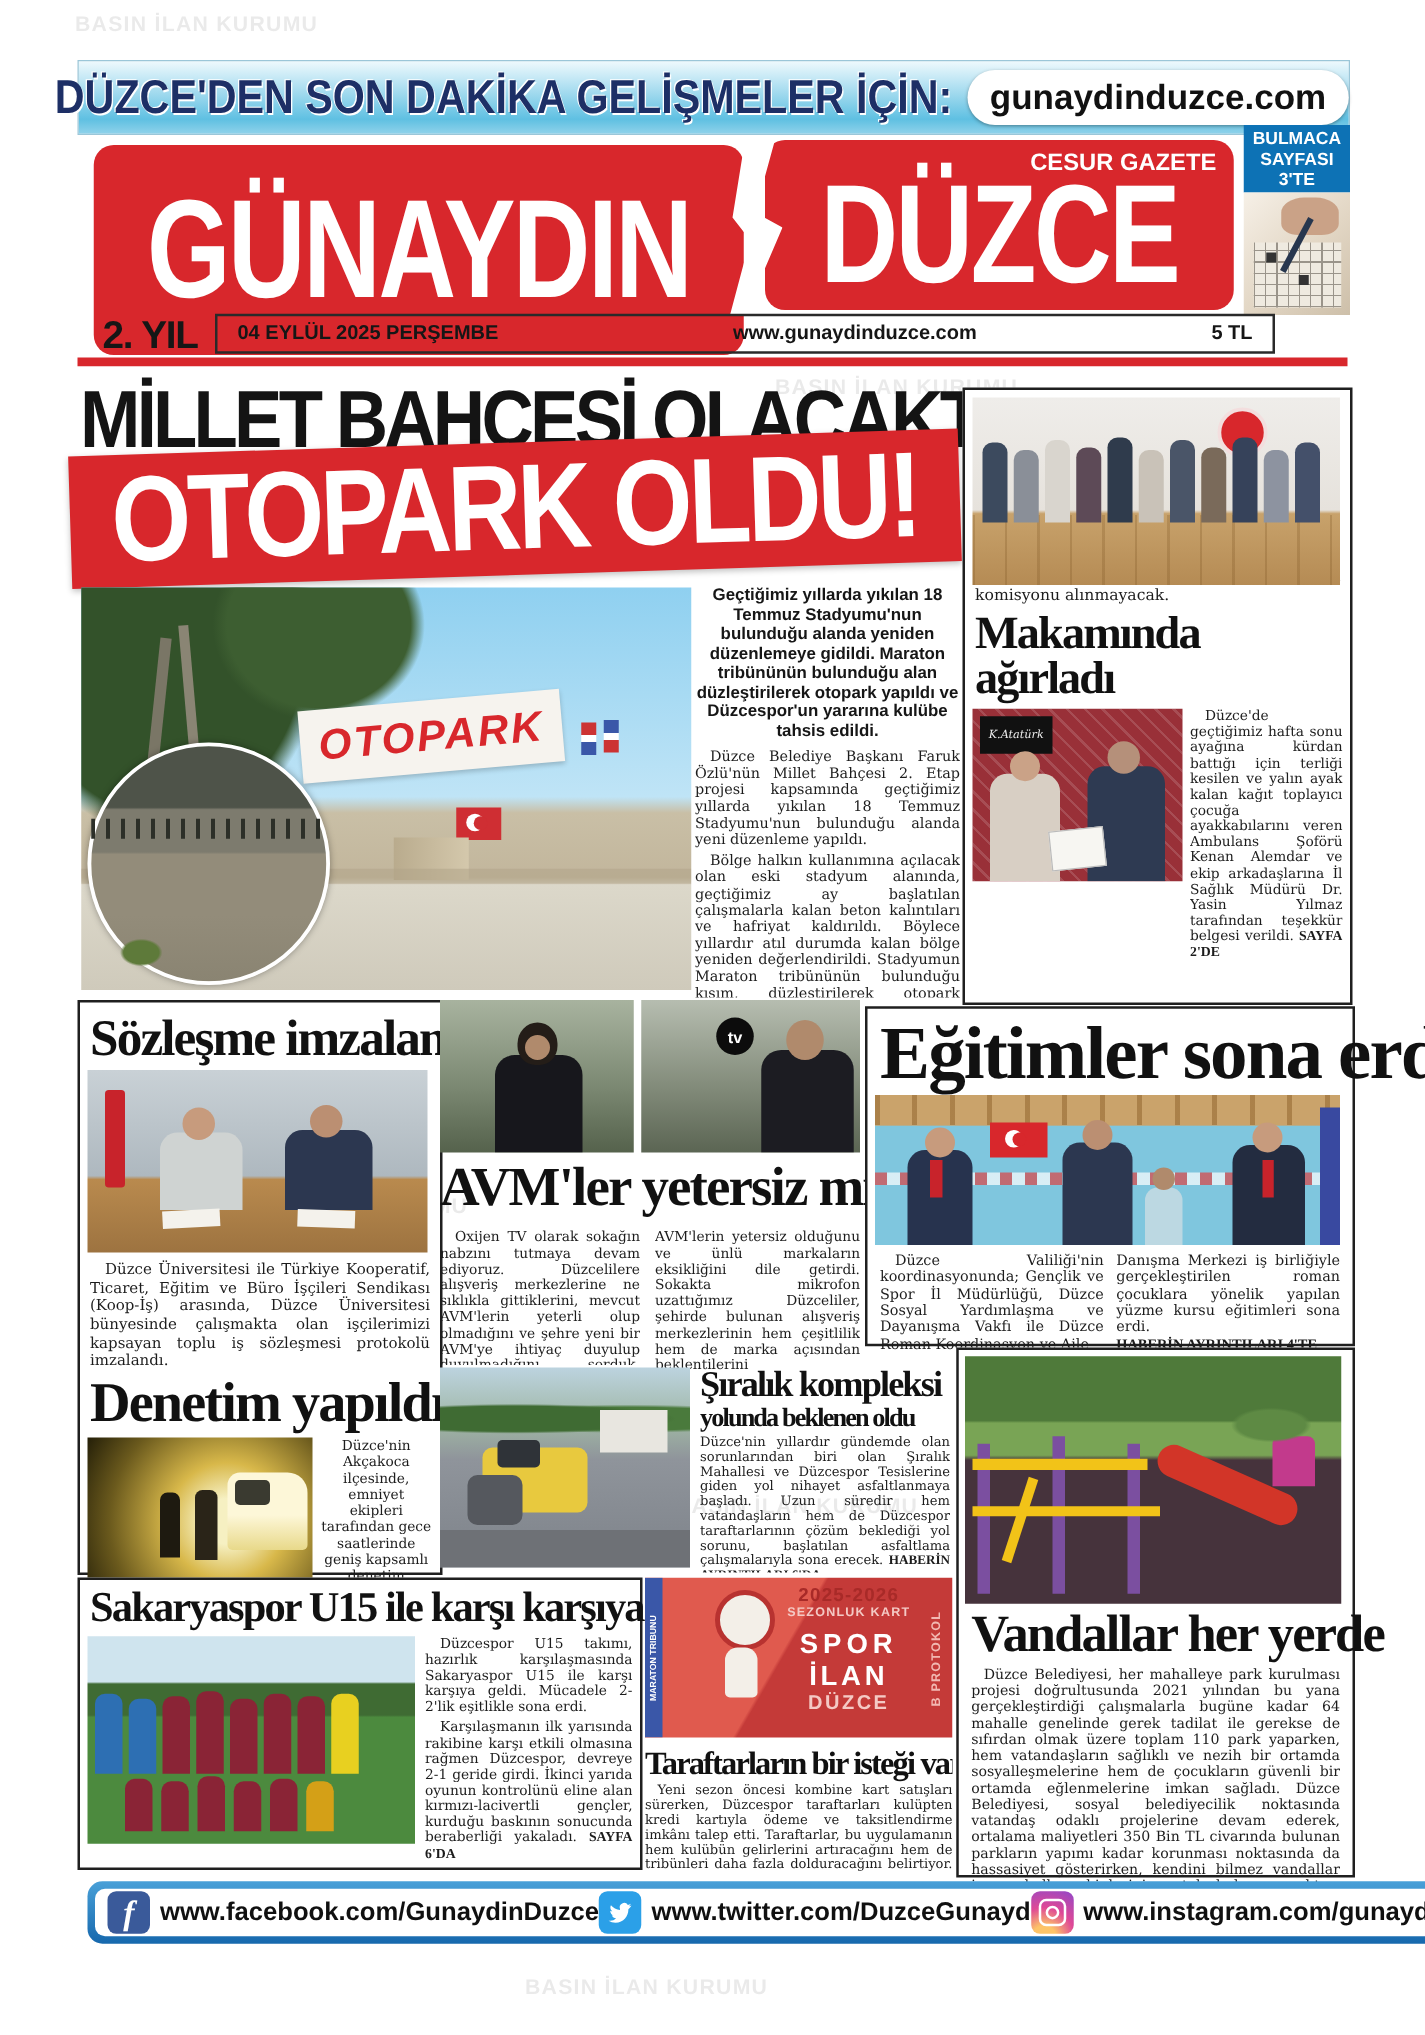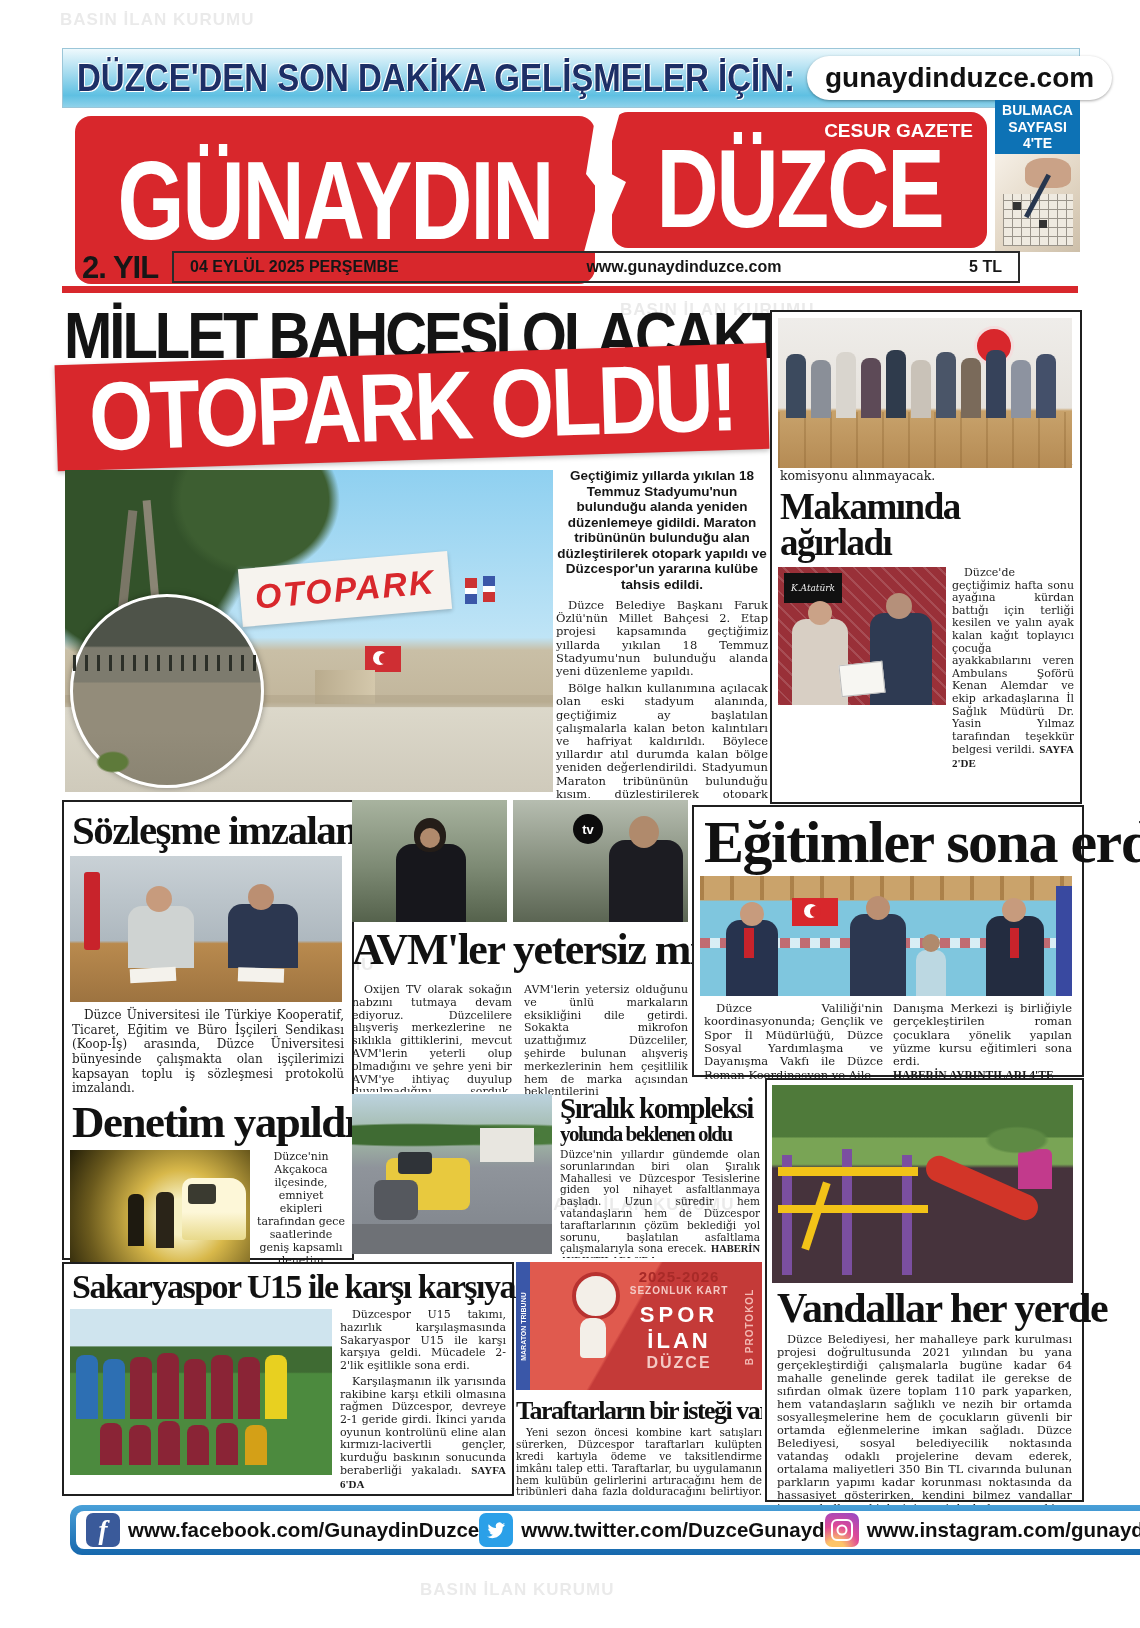--- a/index.html
+++ b/index.html
@@ -5,21 +5,21 @@
   html,body{margin:0;padding:0;background:#fff;}
   .page{position:relative;width:1140px;height:1628px;background:#fff;overflow:hidden;
         font-family:"Liberation Sans",sans-serif;color:#161616;}
   .abs{position:absolute;}
   .ph{position:absolute;overflow:hidden;}
   .wm{position:absolute;color:rgba(90,90,90,.13);font-weight:bold;font-size:17px;letter-spacing:1px;pointer-events:none;white-space:nowrap;}
 
   
   .topbar{left:62px;top:48px;width:1016px;height:58px;display:flex;align-items:center;
           background:linear-gradient(180deg,#eef9fd 0%,#9fd9ee 45%,#5fc0e2 80%,#8fd2ea 100%);
-          border:1px solid #9bc6d8;}
+          border:1px solid #9bc6d8;justify-content:flex-end;}
   .topbar-text{font-weight:bold;font-size:33px;color:#1d2f66;letter-spacing:0px;margin-left:14px;
                text-shadow:1px 1px 0 #fff,-1px -1px 0 #fff;white-space:nowrap;transform:scaleY(1.15);}
   .site-pill{margin-left:12px;background:#fff;border-radius:26px;padding:6px 18px;font-weight:bold;
              font-size:28px;color:#111;box-shadow:0 1px 3px rgba(0,0,0,.35);white-space:nowrap;}
 
   
   .mast-red{background:#d8272c;border-radius:16px;display:flex;align-items:center;justify-content:center;}
   .mast-txt{color:#fff;font-weight:bold;letter-spacing:-2px;display:inline-block;transform:scaleY(1.3);}
   .cesur{position:absolute;top:8px;right:14px;color:#fff;font-weight:bold;font-size:19px;letter-spacing:0;}
   .bulmaca-top{background:#0d72b5;color:#fff;font-weight:bold;font-size:14px;line-height:1.2;
@@ -82,21 +82,21 @@
     <span class="cesur">CESUR GAZETE</span>
     <span class="mast-txt" style="font-size:86px;margin-top:16px">DÜZCE</span>
   </div>
   <div class="abs" style="left:584px;top:112px;width:42px;height:140px">
     <svg width="42" height="140">
         <polygon points="12,0 36,0 20,58 42,70 12,140 0,140 16,80 2,62" fill="#ffffff"></polygon>
       </svg>
   </div>
   <div class="abs bulmaca-top" style="left:995px;top:100px;width:85px;height:54px">
     <span>BULMACA</span>
-    <span>SAYFASI 4'TE</span>
+    <span>SAYFASI 3'TE</span>
   </div>
   <div class="ph" style="left:995px;top:154px;width:85px;height:98px;background:linear-gradient(135deg,#f6f0e7 0%,#e2d6c4 55%,#cdbfa9 100%)">
     <div class="abs" style="left:8px;top:40px;width:70px;height:52px;background:
       repeating-linear-gradient(0deg,#9a948a 0 1px,transparent 1px 9px),
       repeating-linear-gradient(90deg,#9a948a 0 1px,transparent 1px 9px),#efeae0"></div>
     <div class="abs" style="left:18px;top:48px;width:8px;height:8px;background:#333"></div>
     <div class="abs" style="left:44px;top:66px;width:8px;height:8px;background:#333"></div>
     <div class="abs" style="left:30px;top:4px;width:46px;height:30px;border-radius:40% 40% 30% 30%;background:#caa287"></div>
     <div class="abs" style="left:40px;top:18px;width:5px;height:48px;background:#27364e;transform:rotate(28deg)"></div>
   </div>

